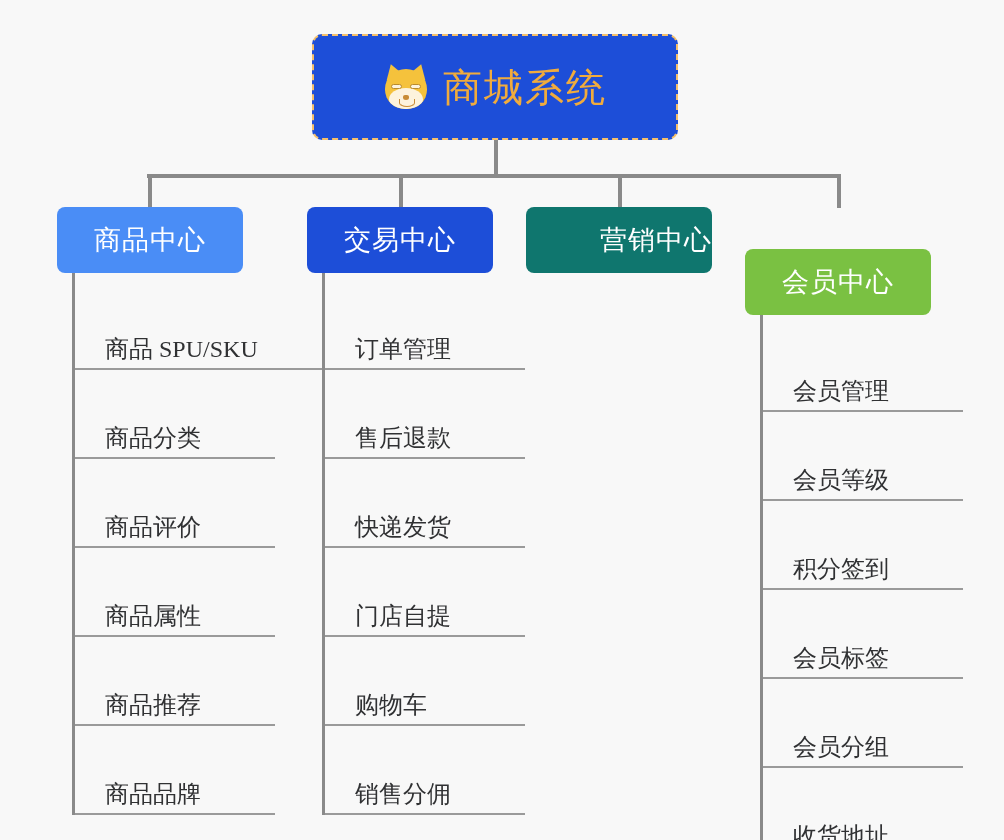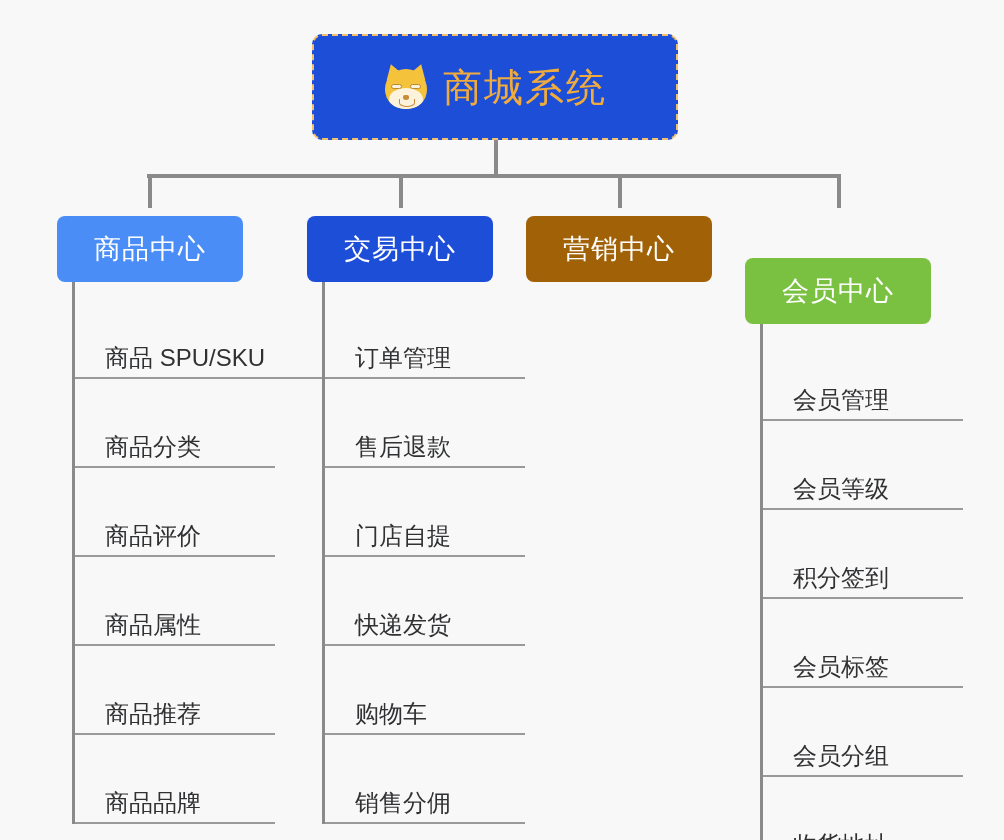--- a/index.html
+++ b/index.html
@@ -121,21 +121,22 @@
     position: absolute;
     background: #8a8a8a;
   }
   .conn-v-root   { left: 494px; top: 140px; width: 4px;  height: 36px; }
   .conn-h-bus    { left: 147px; top: 174px; width: 693px; height: 4px; }
   .conn-v-drop   { top: 174px; width: 4px; height: 34px; }
 
   
   .column {
     position: absolute;
-    top: 216px;
+    top: 207px;
+    font-family: Liberation Serif, serif;
   }
   .cat-box {
     width: 186px;
     height: 66px;
     border-radius: 8px;
     display: flex;
     align-items: center;
     justify-content: center;
     box-sizing: border-box;
   }
@@ -231,35 +232,35 @@
           <div class="cat-label">交易中心</div>
         </div>
         <div class="leaf-stack">
           <div class="leaf-item">
             <span class="leaf-label">订单管理</span>
           </div>
           <div class="leaf-item">
             <span class="leaf-label">售后退款</span>
           </div>
           <div class="leaf-item">
+            <span class="leaf-label">快递发货</span>
+          </div>
+          <div class="leaf-item">
             <span class="leaf-label">门店自提</span>
           </div>
           <div class="leaf-item">
-            <span class="leaf-label">快递发货</span>
-          </div>
-          <div class="leaf-item">
             <span class="leaf-label">购物车</span>
           </div>
           <div class="leaf-item">
             <span class="leaf-label">销售分佣</span>
           </div>
         </div>
       </div>
       <div class="column" style="left: 526px;">
-        <div class="cat-box" style="background: #a16207;">
+        <div class="cat-box" style="background: #0f766e; justify-content: flex-end;">
           <div class="cat-label">营销中心</div>
         </div>
       </div>
       <div class="column" style="left: 745px;">
         <div class="cat-box" style="background: rgb(122, 193, 66); margin-top: 42px;">
           <div class="cat-label">会员中心</div>
         </div>
         <div class="leaf-stack">
           <div class="leaf-item">
             <span class="leaf-label">会员管理</span>

